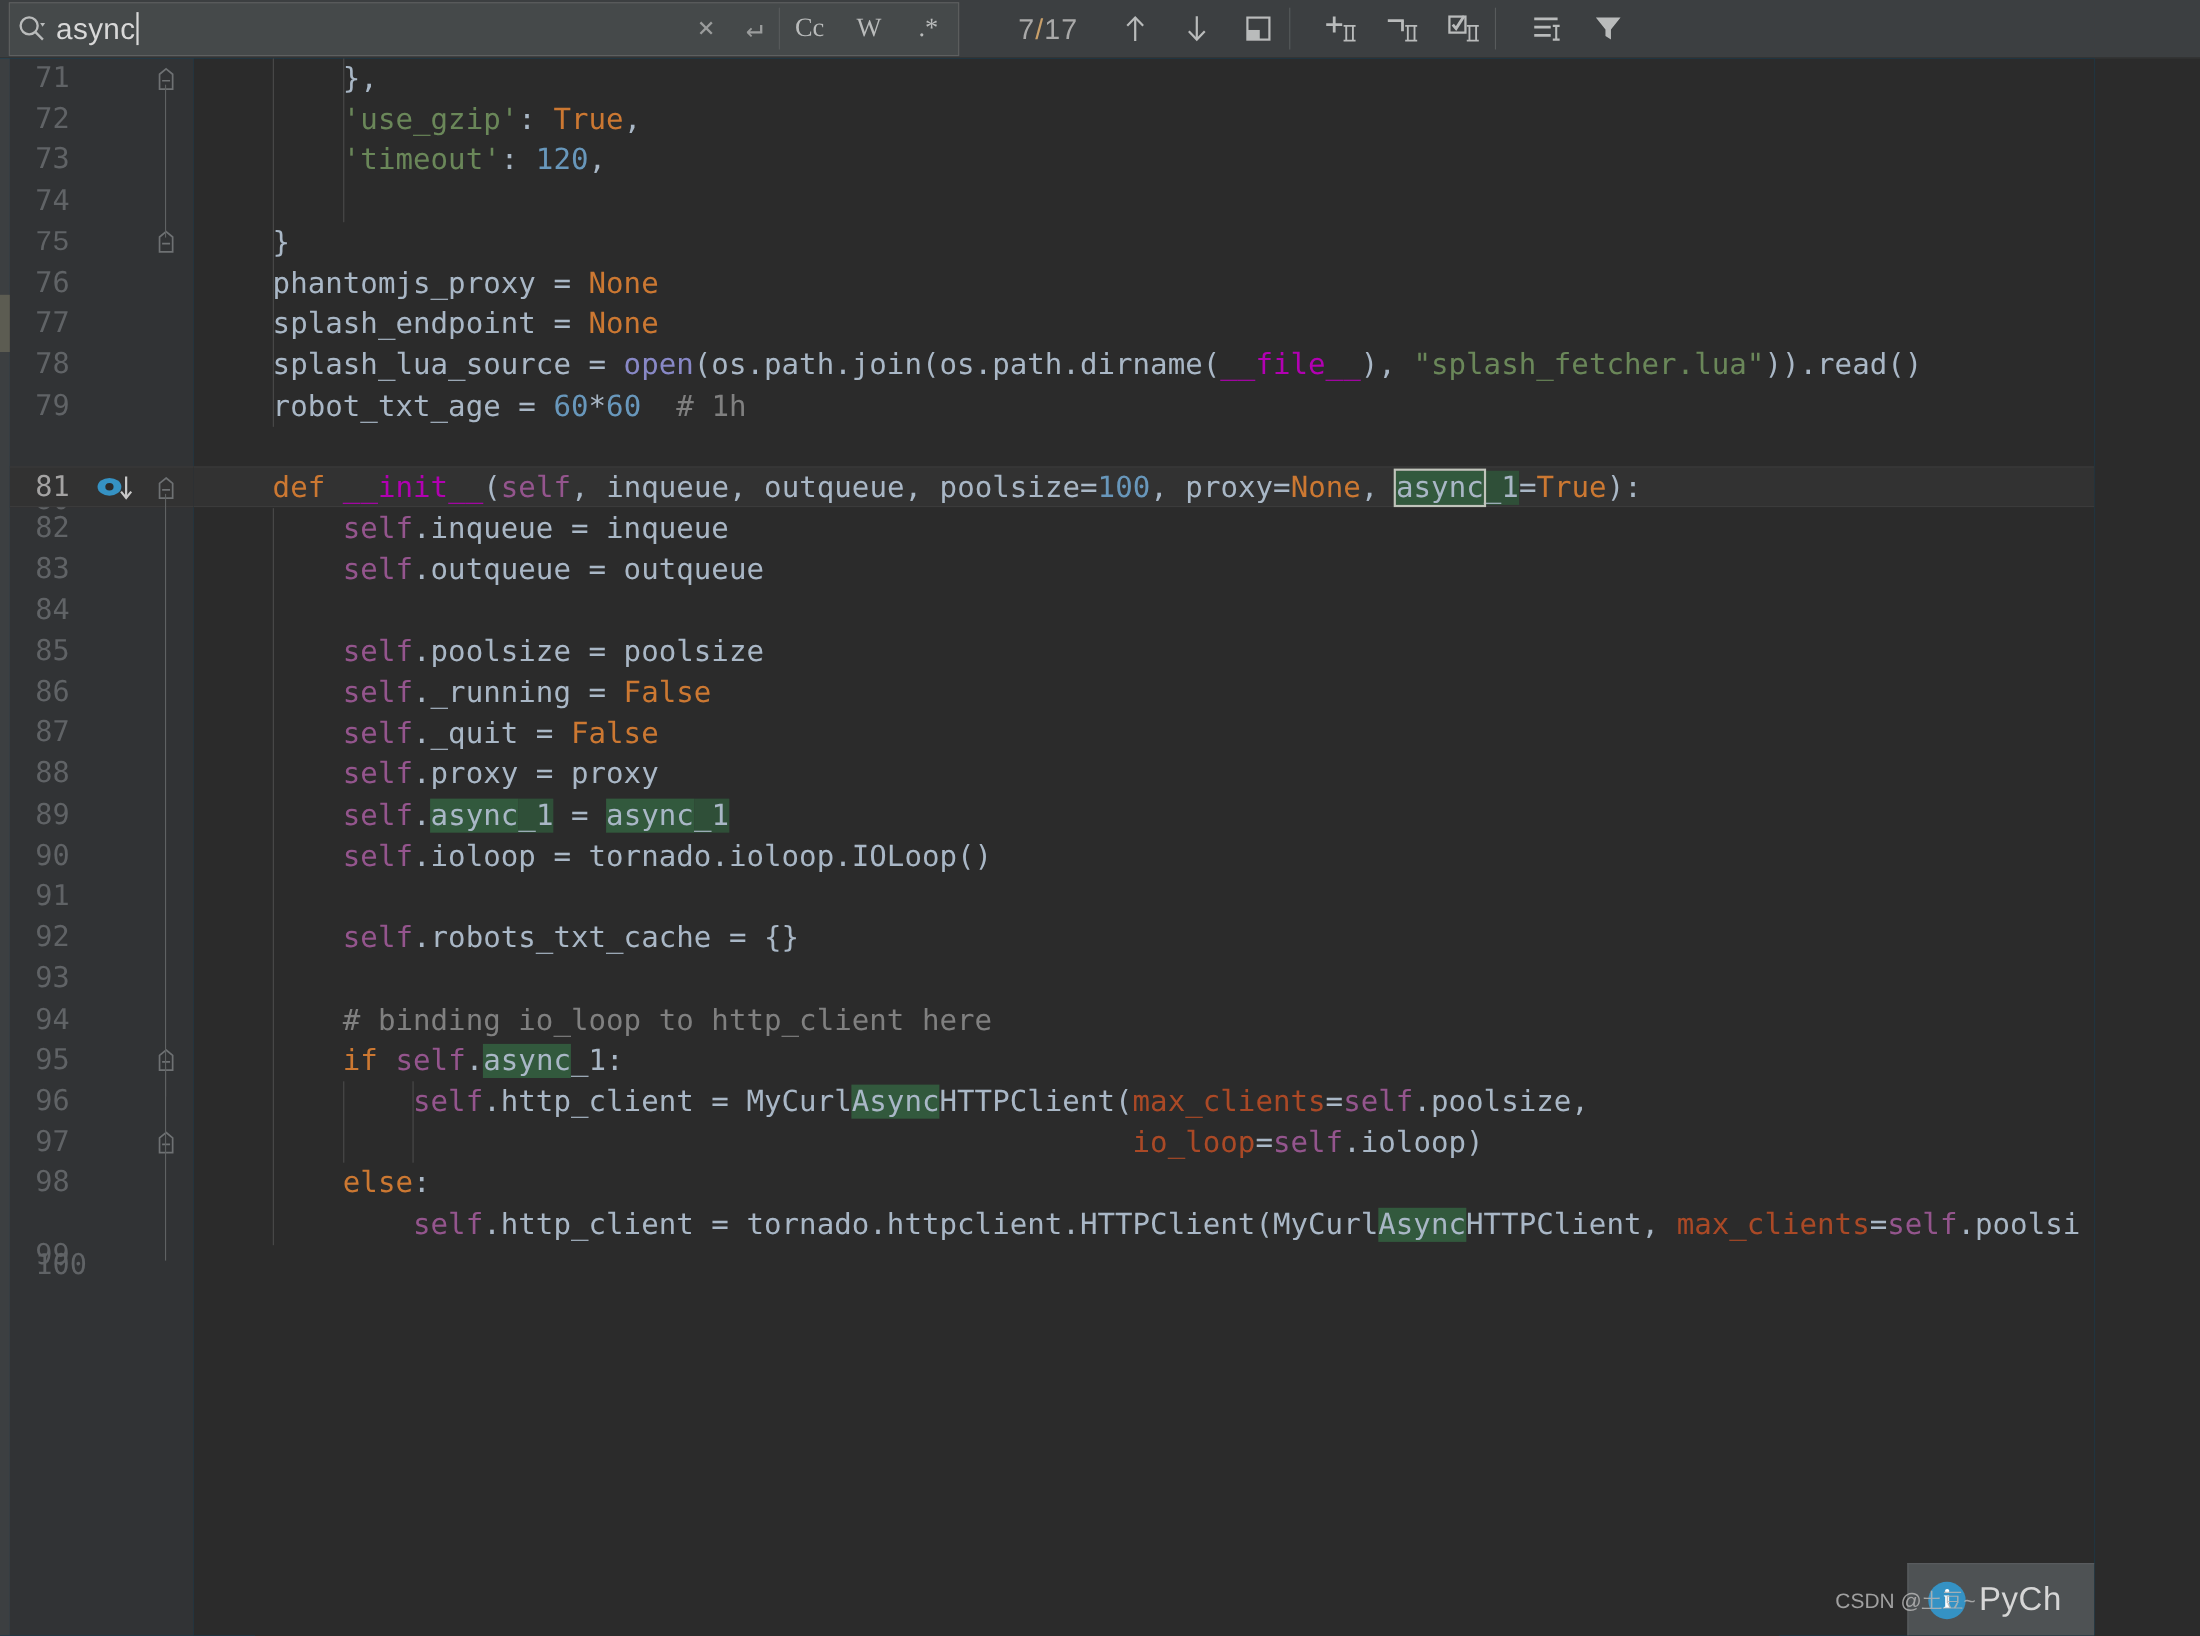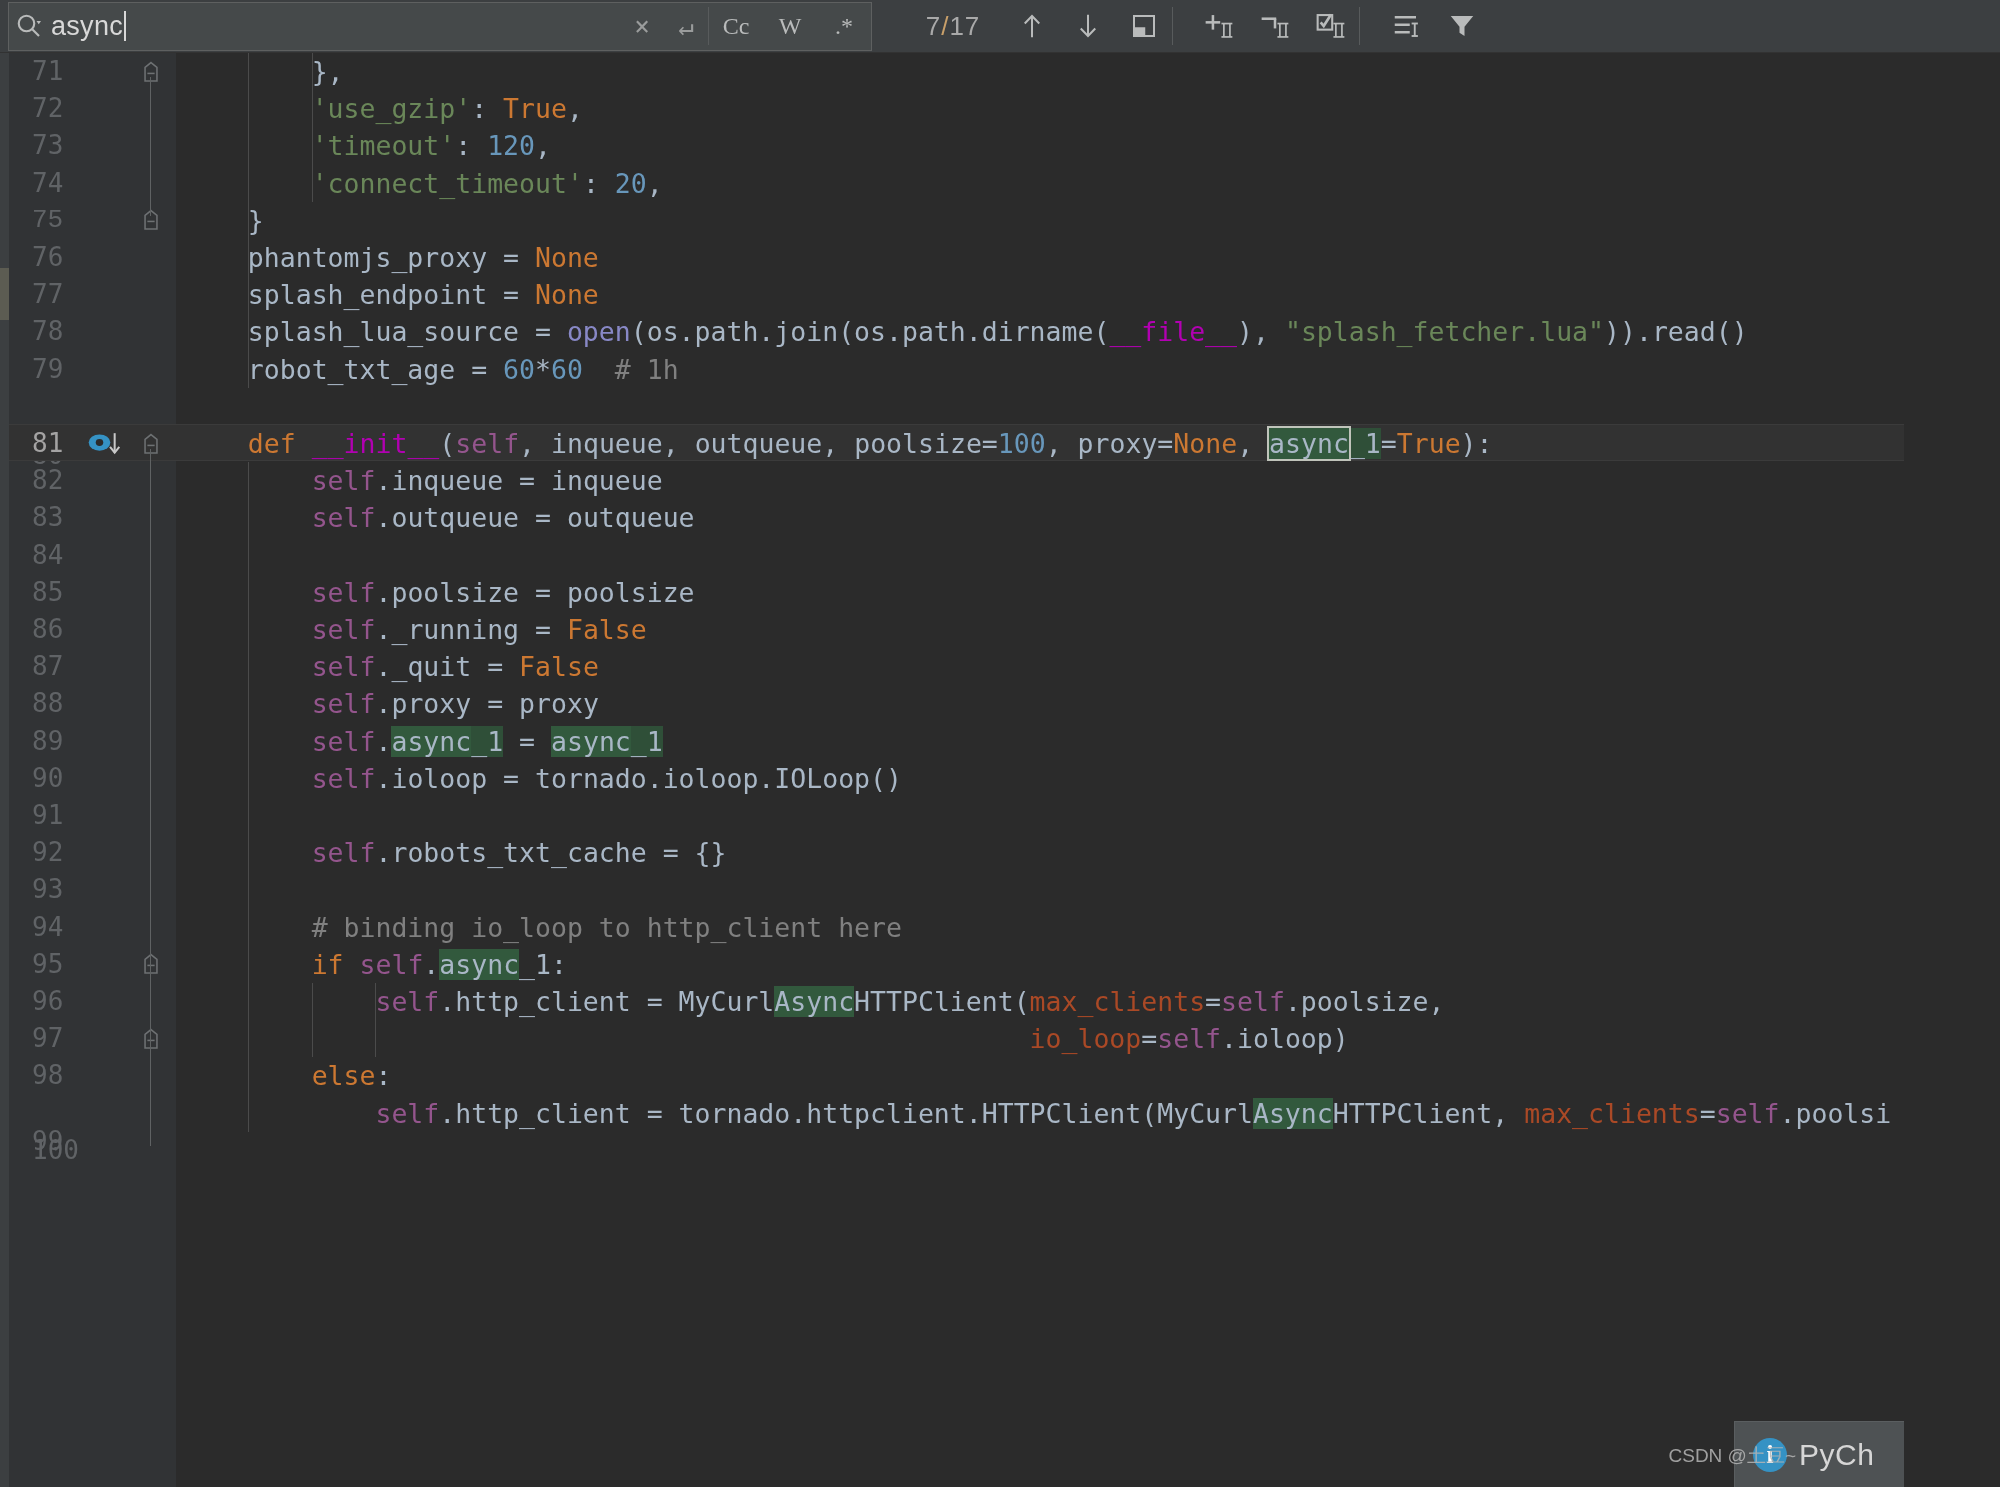--- a/index.html
+++ b/index.html
@@ -374,21 +374,20 @@
             <line x1="19" y1="1.5" x2="19" y2="15"></line>
             <polyline points="15.8,11 19,15 22.2,11"></polyline>
           </g>
         </svg>
       </div>
     </div>
   <div id="code-area">
       <div class="codeline" style="top: 0px;"><span class="plain">        },</span></div>
       <div class="codeline" style="top: 37.2px;"><span class="plain">        </span><span class="str">'use_gzip'</span><span class="plain">: </span><span class="kw">True</span><span class="plain">,</span></div>
       <div class="codeline" style="top: 74.4px;"><span class="plain">        </span><span class="str">'timeout'</span><span class="plain">: </span><span class="num">120</span><span class="plain">,</span></div>
-      <div class="codeline" style="top: 111.6px;"><span class="plain">        </span><span class="str">'connect_timeout'</span><span class="plain">: </span><span class="num">20</span><span class="plain">,</span></div>
       <div class="codeline" style="top: 148.8px;"><span class="plain">    }</span></div>
       <div class="codeline" style="top: 186px;"><span class="plain">    phantomjs_proxy = </span><span class="kw">None</span></div>
       <div class="codeline" style="top: 223.2px;"><span class="plain">    splash_endpoint = </span><span class="kw">None</span></div>
       <div class="codeline" style="top: 260.4px;"><span class="plain">    splash_lua_source = </span><span class="fn">open</span><span class="plain">(os.path.join(os.path.dirname(</span><span class="magic">__file__</span><span class="plain">)</span><span class="plain">,</span><span class="plain"> </span><span class="str">"splash_fetcher.lua"</span><span class="plain">)).read()</span></div>
       <div class="codeline" style="top: 297.6px;"><span class="plain">    robot_txt_age = </span><span class="num">60</span><span class="plain">*</span><span class="num">60</span><span class="plain">  </span><span class="cmt"># 1h</span></div>
       <div class="codeline" style="top: 334.8px;"></div>
       <div class="current-line-bg" style="top: 371px;"></div>
       <div class="codeline" style="top: 372px;"><span class="plain">    </span><span class="kw">def</span><span class="plain"> </span><span class="magic">__init__</span><span class="plain">(</span><span class="self">self</span><span class="plain">,</span><span class="plain"> inqueue</span><span class="plain">,</span><span class="plain"> outqueue</span><span class="plain">,</span><span class="plain"> poolsize=</span><span class="num">100</span><span class="plain">,</span><span class="plain"> proxy=</span><span class="kw">None</span><span class="plain">,</span><span class="plain"> </span><span class="plain hl-current">async</span><span class="plain hl-tail">_1</span><span class="plain">=</span><span class="kw">True</span><span class="plain">):</span></div>
       <div class="codeline" style="top: 409.2px;"><span class="plain">        </span><span class="self">self</span><span class="plain">.inqueue = inqueue</span></div>
       <div class="codeline" style="top: 446.4px;"><span class="plain">        </span><span class="self">self</span><span class="plain">.outqueue = outqueue</span></div>

